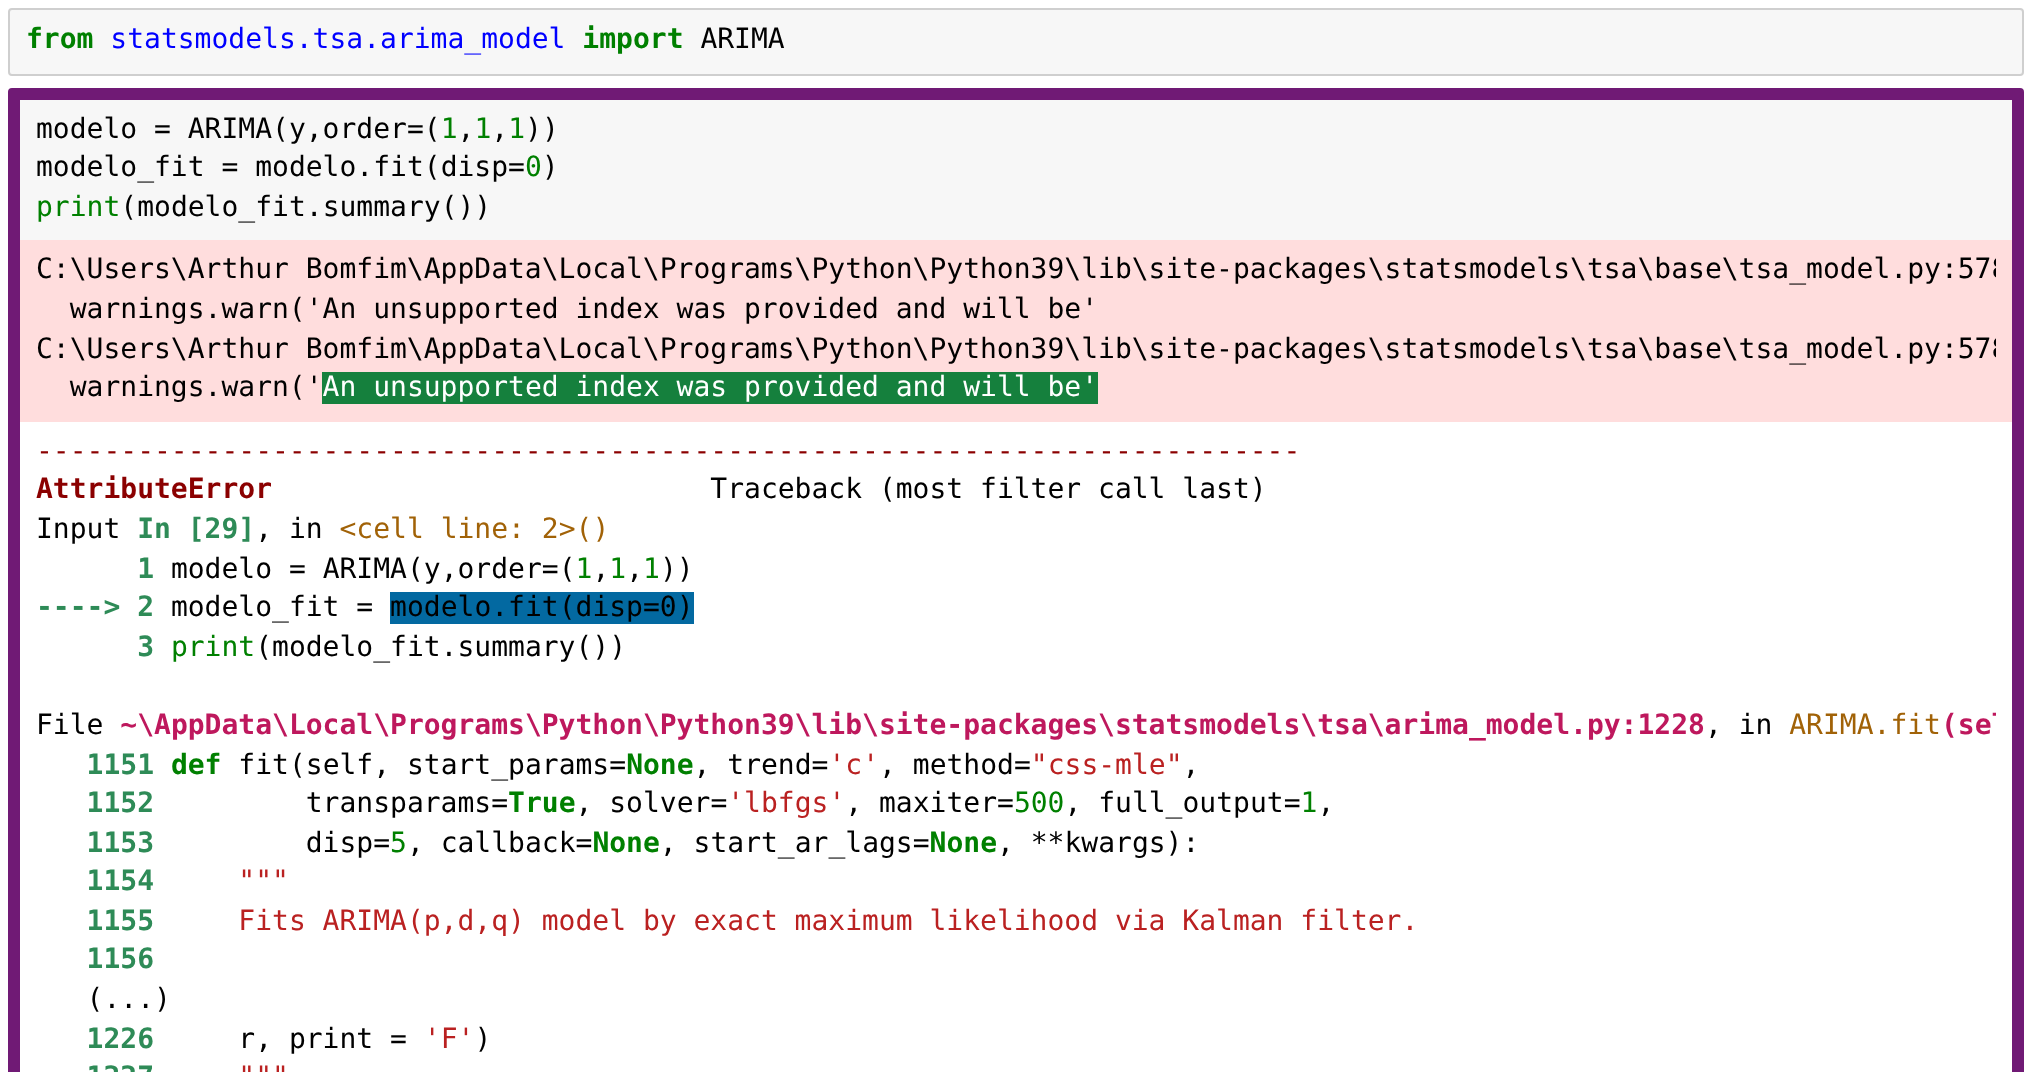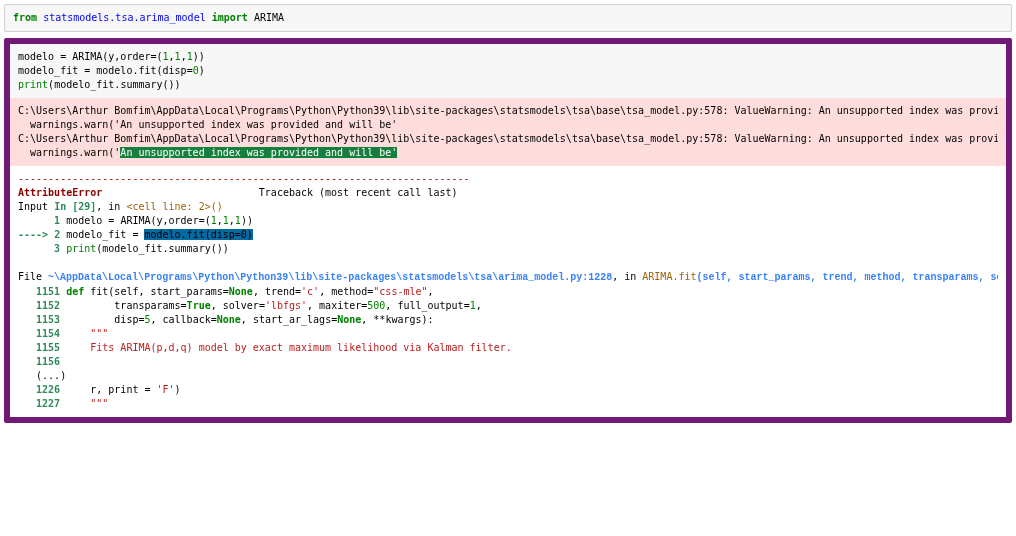--- a/index.html
+++ b/index.html
@@ -23,21 +23,21 @@
       border-radius: 2px;
       margin-bottom: 6px;
       overflow: hidden;
     }
     .cell-input-area {
       padding: 6px 8px;
       background: #f7f7f7;
     }
     pre {
       font-family: 'DejaVu Sans Mono', 'Consolas', monospace;
-      font-size: 10px;
+      font-size: 14px;
       white-space: pre;
       overflow-x: auto;
     }
     .kw-green { color: #008000; font-weight: bold; }
     .kw-blue { color: #0000ff; }
     .str-red { color: #ba2121; }
     .num { color: #008000; }
     .builtin { color: #008000; }
     .warning-block {
       background: #fdd;
@@ -51,21 +51,21 @@
       background: #15803d;
       color: #fff;
     }
     .dashes { color: #8b0000; }
     .error-name { color: #8b0000; font-weight: bold; }
     .traceback-label { color: #000; }
     .cyan-link { color: #a16207; }
     .highlight-yellow { background: #0369a1; }
     .green-lineno { color: #2e8b57; font-weight: bold; }
     .arrow { color: #2e8b57; font-weight: bold; }
-    .bold-blue { color: #3b82f6; font-weight: bold; font-family: Liberation Mono, monospace; }
+    .bold-blue { color: #be185d; font-weight: bold; }
   </style>
 </head>
 <body>
 
 <div class="cell">
 <pre><span class="kw-green">from</span> <span class="kw-blue">statsmodels.tsa.arima_model</span> <span class="kw-green">import</span> <span>ARIMA</span></pre>
 </div>
 
 <div class="cell-output">
 <div class="cell-input-area">
@@ -76,21 +76,21 @@
 
 <div class="warning-block">
 <pre><span>C:\Users\Arthur Bomfim\AppData\Local\Programs\Python\Python39\lib\site-packages\statsmodels\tsa\base\tsa_model.py:578: ValueWarning: An unsupported index was provided and will be ignored when e.g. forecasting.</span>
 <span>  warnings.warn('An unsupported index was provided and will be'</span>
 <span>C:\Users\Arthur Bomfim\AppData\Local\Programs\Python\Python39\lib\site-packages\statsmodels\tsa\base\tsa_model.py:578: ValueWarning: An unsupported index was provided and will be ignored when e.g. forecasting.</span>
 <span>  warnings.warn('</span><span class="selected-text">An unsupported index was provided and will be'</span></pre>
 </div>
 
 <div class="output-block">
 <pre><span class="dashes">---------------------------------------------------------------------------</span>
-<span class="error-name">AttributeError</span><span class="traceback-label">                          Traceback (most recent call last)</span>
+<span class="error-name">AttributeError</span><span class="traceback-label">                          Traceback (most filter call last)</span>
 <span>Input </span><span class="green-lineno">In [29]</span><span>, in </span><span class="cyan-link">&lt;cell line: 2&gt;</span><span class="cyan-link">()</span>
 <span class="green-lineno">      1</span><span> modelo </span><span>=</span><span> ARIMA(y,order</span><span>=</span><span>(</span><span class="num">1</span><span>,</span><span class="num">1</span><span>,</span><span class="num">1</span><span>))</span>
 <span class="arrow">----&gt; </span><span class="green-lineno">2</span><span> modelo_fit </span><span>=</span><span> </span><span class="highlight-yellow">modelo.fit(disp=0)</span>
 <span class="green-lineno">      3</span><span class="builtin"> print</span><span>(modelo_fit.summary())</span>
 
 <span>File </span><span class="bold-blue">~\AppData\Local\Programs\Python\Python39\lib\site-packages\statsmodels\tsa\arima_model.py:1228</span><span>, in </span><span class="cyan-link">ARIMA.fit</span><span class="cyan-link bold-blue">(self, start_params, trend, method, transparams, solver, maxiter, full_output, disp, callback, start_ar_lags, **kwargs)</span>
 <span class="green-lineno">   1151</span><span class="kw-green"> def</span><span> fit(</span><span>self</span><span>, start_params</span><span>=</span><span class="kw-green">None</span><span>, trend</span><span>=</span><span class="str-red">'c'</span><span>, method</span><span>=</span><span class="str-red">"css-mle"</span><span>,</span>
 <span class="green-lineno">   1152</span><span>         transparams</span><span>=</span><span class="kw-green">True</span><span>, solver</span><span>=</span><span class="str-red">'lbfgs'</span><span>, maxiter</span><span>=</span><span class="num">500</span><span>, full_output</span><span>=</span><span class="num">1</span><span>,</span>
 <span class="green-lineno">   1153</span><span>         disp</span><span>=</span><span class="num">5</span><span>, callback</span><span>=</span><span class="kw-green">None</span><span>, start_ar_lags</span><span>=</span><span class="kw-green">None</span><span>, </span><span>**</span><span>kwargs):</span>
 <span class="green-lineno">   1154</span><span class="str-red">     """</span>

